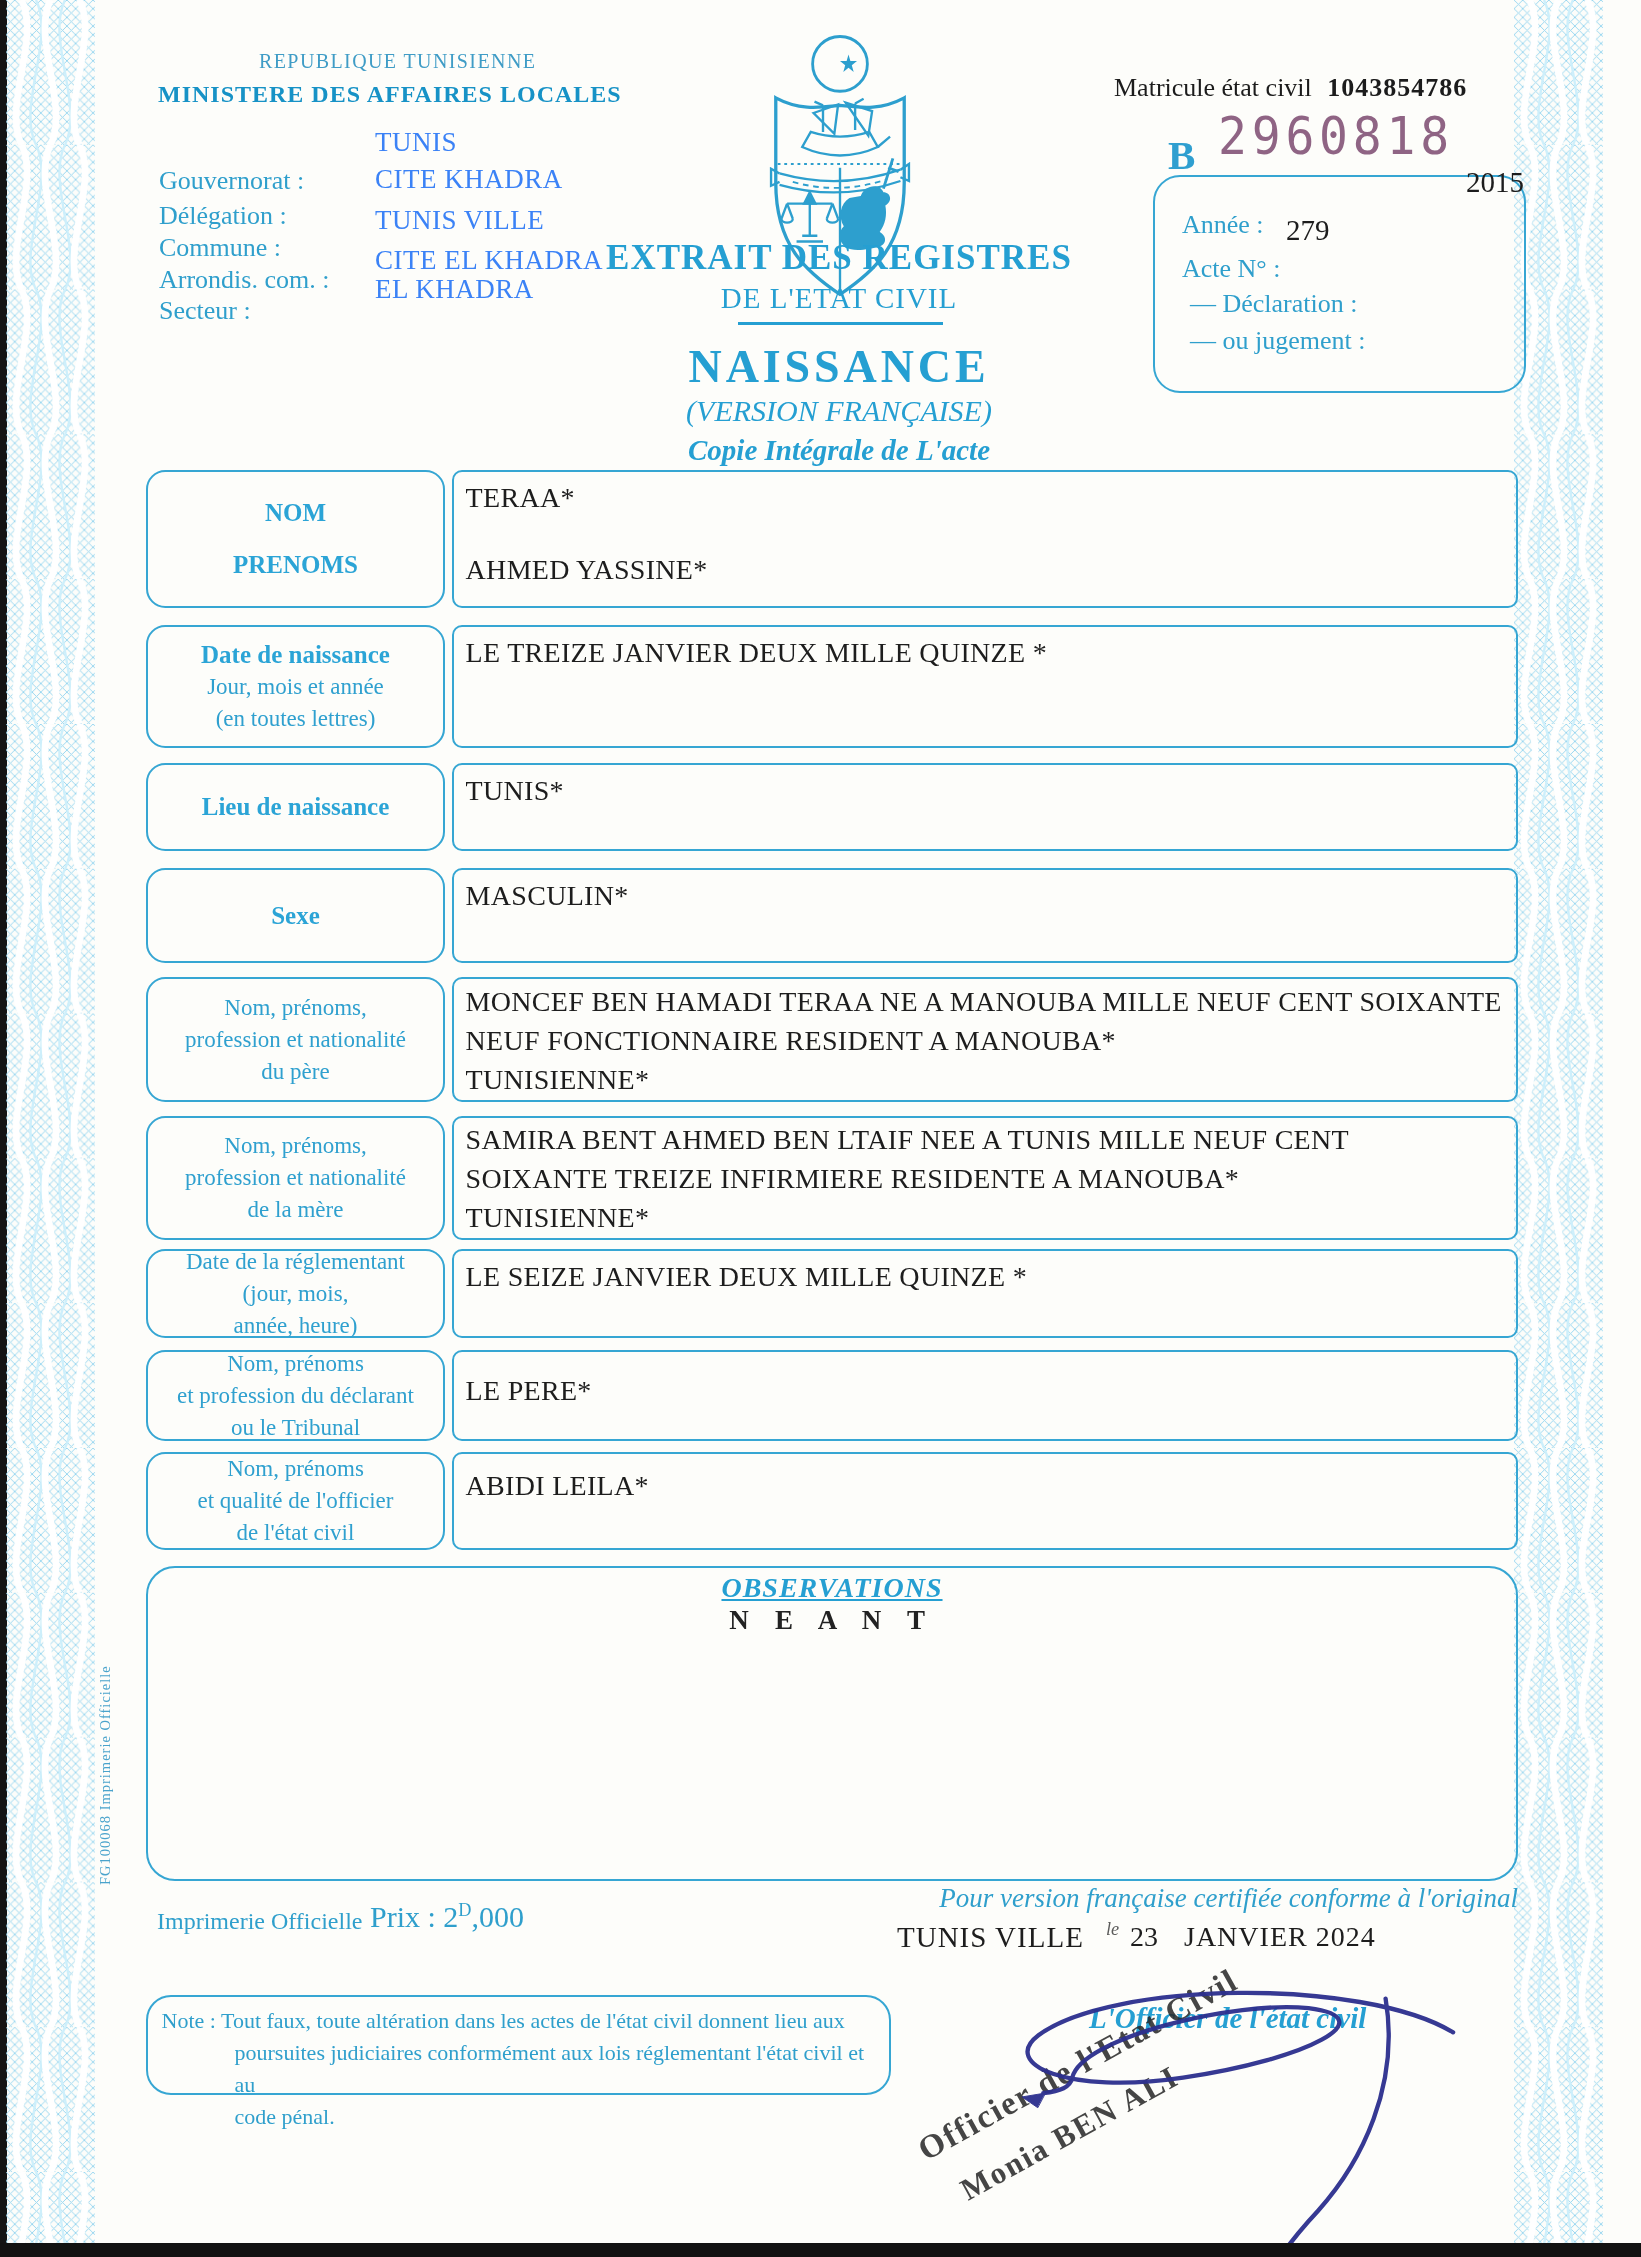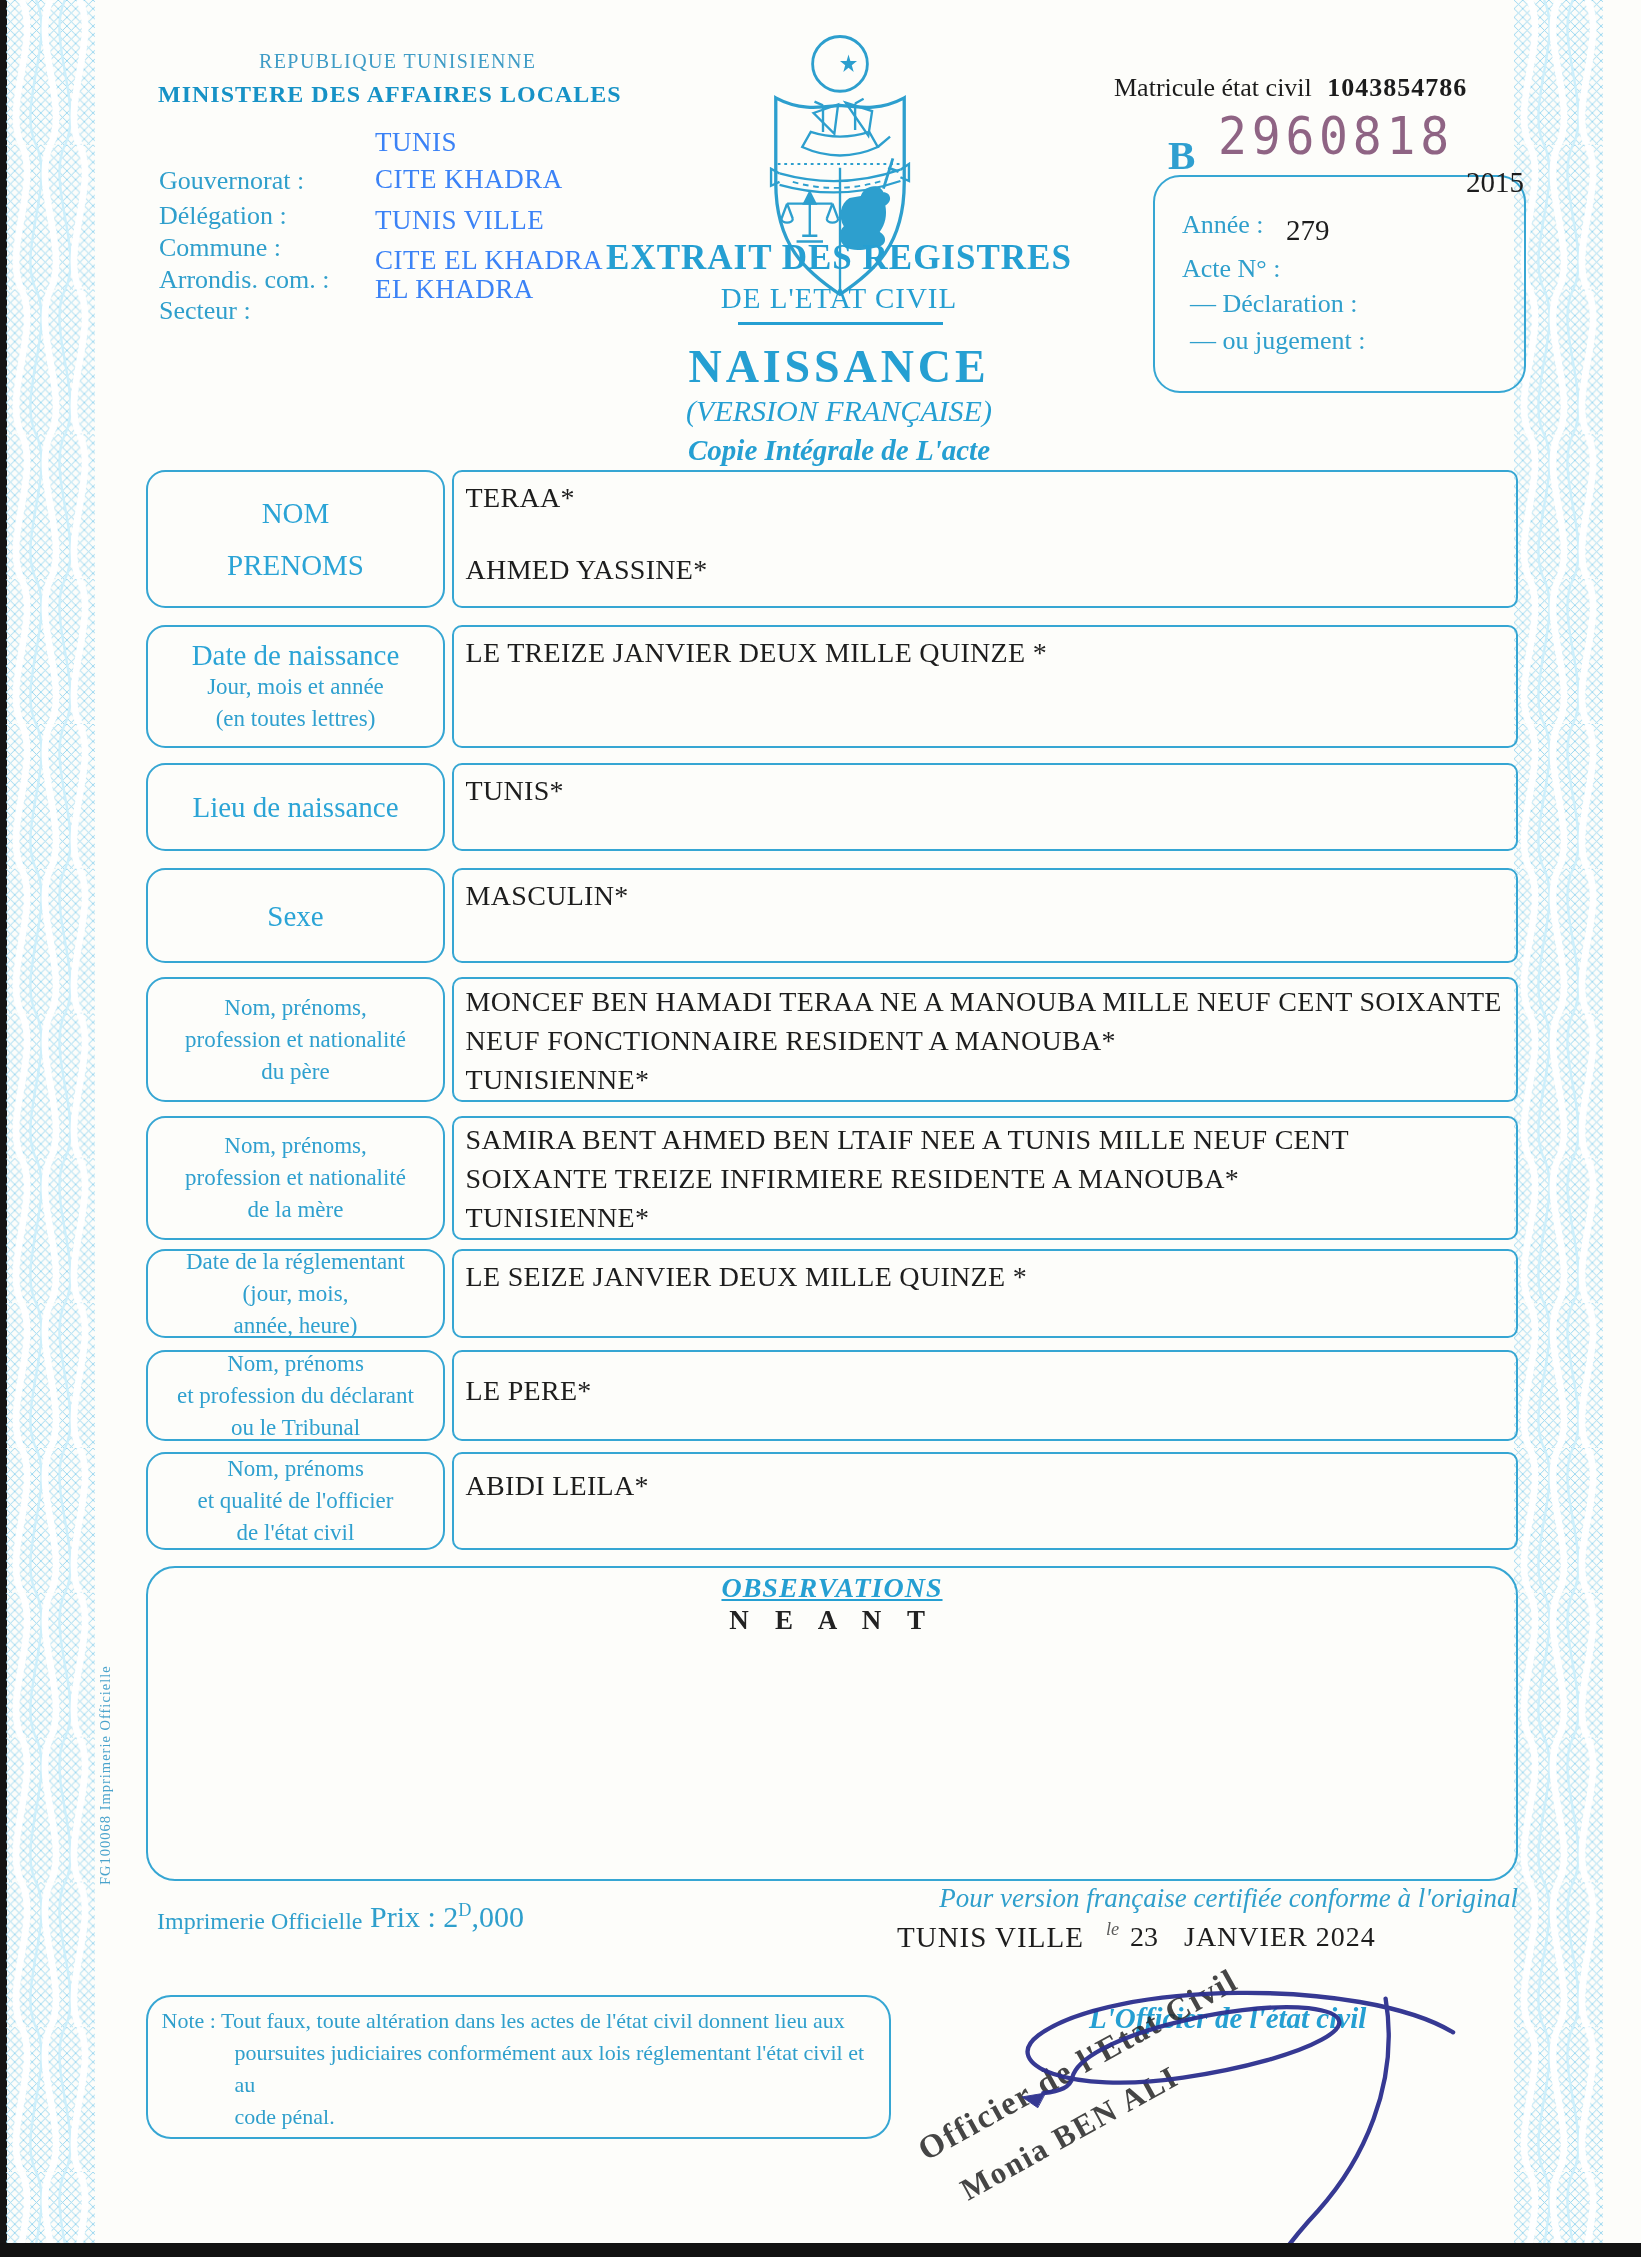--- a/index.html
+++ b/index.html
@@ -24,39 +24,39 @@
   .t1{left:0;top:238px;width:1678px;text-align:center;font-size:35px;font-weight:bold;letter-spacing:1px;color:#259fd2;}
   .t2{left:0;top:282px;width:1678px;text-align:center;font-size:29px;color:#259fd2;letter-spacing:1px;}
   .t2u{left:738px;top:322px;width:205px;height:2.9px;background:#259fd2;}
   .t3{left:0;top:340px;width:1678px;text-align:center;font-size:46px;font-weight:bold;letter-spacing:3.9px;color:#259fd2;}
   .t4{left:0;top:394px;width:1678px;text-align:center;font-size:30px;font-style:italic;color:#259fd2;}
   .t5{left:0;top:434px;width:1678px;text-align:center;font-size:29px;font-style:italic;font-weight:bold;color:#259fd2;}
   .row{position:absolute;left:146px;}
   .label-box{position:absolute;left:0;top:0;width:299px;border:2.9px solid #36a6d3;border-radius:19.3px;color:#2fa0cf;
     display:flex;flex-direction:column;justify-content:center;align-items:center;text-align:center;
     font-size:23px;line-height:32px;box-sizing:border-box;height:100%;}
-  .label-box .b{font-weight:normal;font-size:29px;color:#2ba4d6;}
+  .label-box .b{font-weight:bold;font-size:25px;color:#2ba4d6;}
   .value-box{position:absolute;left:306px;top:0;width:1066px;border:2.9px solid #36a6d3;border-radius:10px;
     box-sizing:border-box;height:100%;color:#1d1d1d;font-size:28px;padding:5.8px 11.6px;letter-spacing:0.3px;}
   .vline{line-height:39px;}
   .vgap{margin-top:33px;}
   .obs-box{left:146px;top:1566px;width:1372px;height:315px;border:2.9px solid #36a6d3;border-radius:29px;box-sizing:border-box;}
   .obs-title{position:absolute;left:0;top:3.9px;width:100%;text-align:center;color:#259fd2;font-size:28px;font-weight:bold;font-style:italic;text-decoration:underline;letter-spacing:1px;}
   .obs-value{position:absolute;left:0;top:37px;width:100%;text-align:center;color:#222;font-size:27px;font-weight:bold;letter-spacing:9.7px;}
   .side-code{left:97px;top:1885px;transform:rotate(-90deg);transform-origin:0 0;font-size:14.5px;color:#4aa3cc;letter-spacing:1px;white-space:nowrap;}
   .imprimerie{left:157px;top:1908px;font-size:24px;color:#2f9fcc;}
   .prix{left:370px;top:1900px;font-size:30px;color:#2f9fcc;}
   .prix sup{font-size:18.3px;}
   .certify{left:917px;top:1883px;width:601px;text-align:right;font-size:27px;font-style:italic;color:#2f9fcc;}
   .place{left:897px;top:1921px;font-size:29px;color:#1d1d1d;letter-spacing:1px;}
   .le{left:1106px;top:1919px;font-size:18.3px;font-style:italic;color:#333;opacity:.8;}
   .day{left:1130px;top:1921px;font-size:28px;color:#1d1d1d;}
   .monthyear{left:1184px;top:1921px;font-size:28px;color:#1d1d1d;letter-spacing:1px;}
   .officier-caption{left:1089px;top:2002px;font-size:29px;font-weight:bold;font-style:italic;color:#259fd2;}
-  .note-box{left:146px;top:1995px;width:745px;height:144px;border:2.9px solid #36a6d3;border-radius:25px;box-sizing:border-box;
+  .note-box{left:146px;top:1995px;width:745px;height:100px;border:2.9px solid #36a6d3;border-radius:25px;box-sizing:border-box;
     color:#2f9fcc;font-size:22px;line-height:32px;padding:7.7px 13.5px;}
   .note-l2{margin-left:73px;font-family:Liberation Serif, serif;}
   .note-l3{margin-left:73px;}
   .name-stamp{left:912px;top:2136px;transform:rotate(-29deg);transform-origin:0 0;color:#262626;opacity:.85;white-space:nowrap;}
   .name-stamp .l1{font-size:33px;font-weight:bold;letter-spacing:1.9px;}
   .name-stamp .l2{font-size:31px;font-weight:bold;letter-spacing:1.9px;margin:19.3px 0 0 17.4px;}
   .sig{left:821px;top:1960px;}
   .round-stamp{left:1215px;top:1965px;opacity:.92;}
 </style>
 </head>

